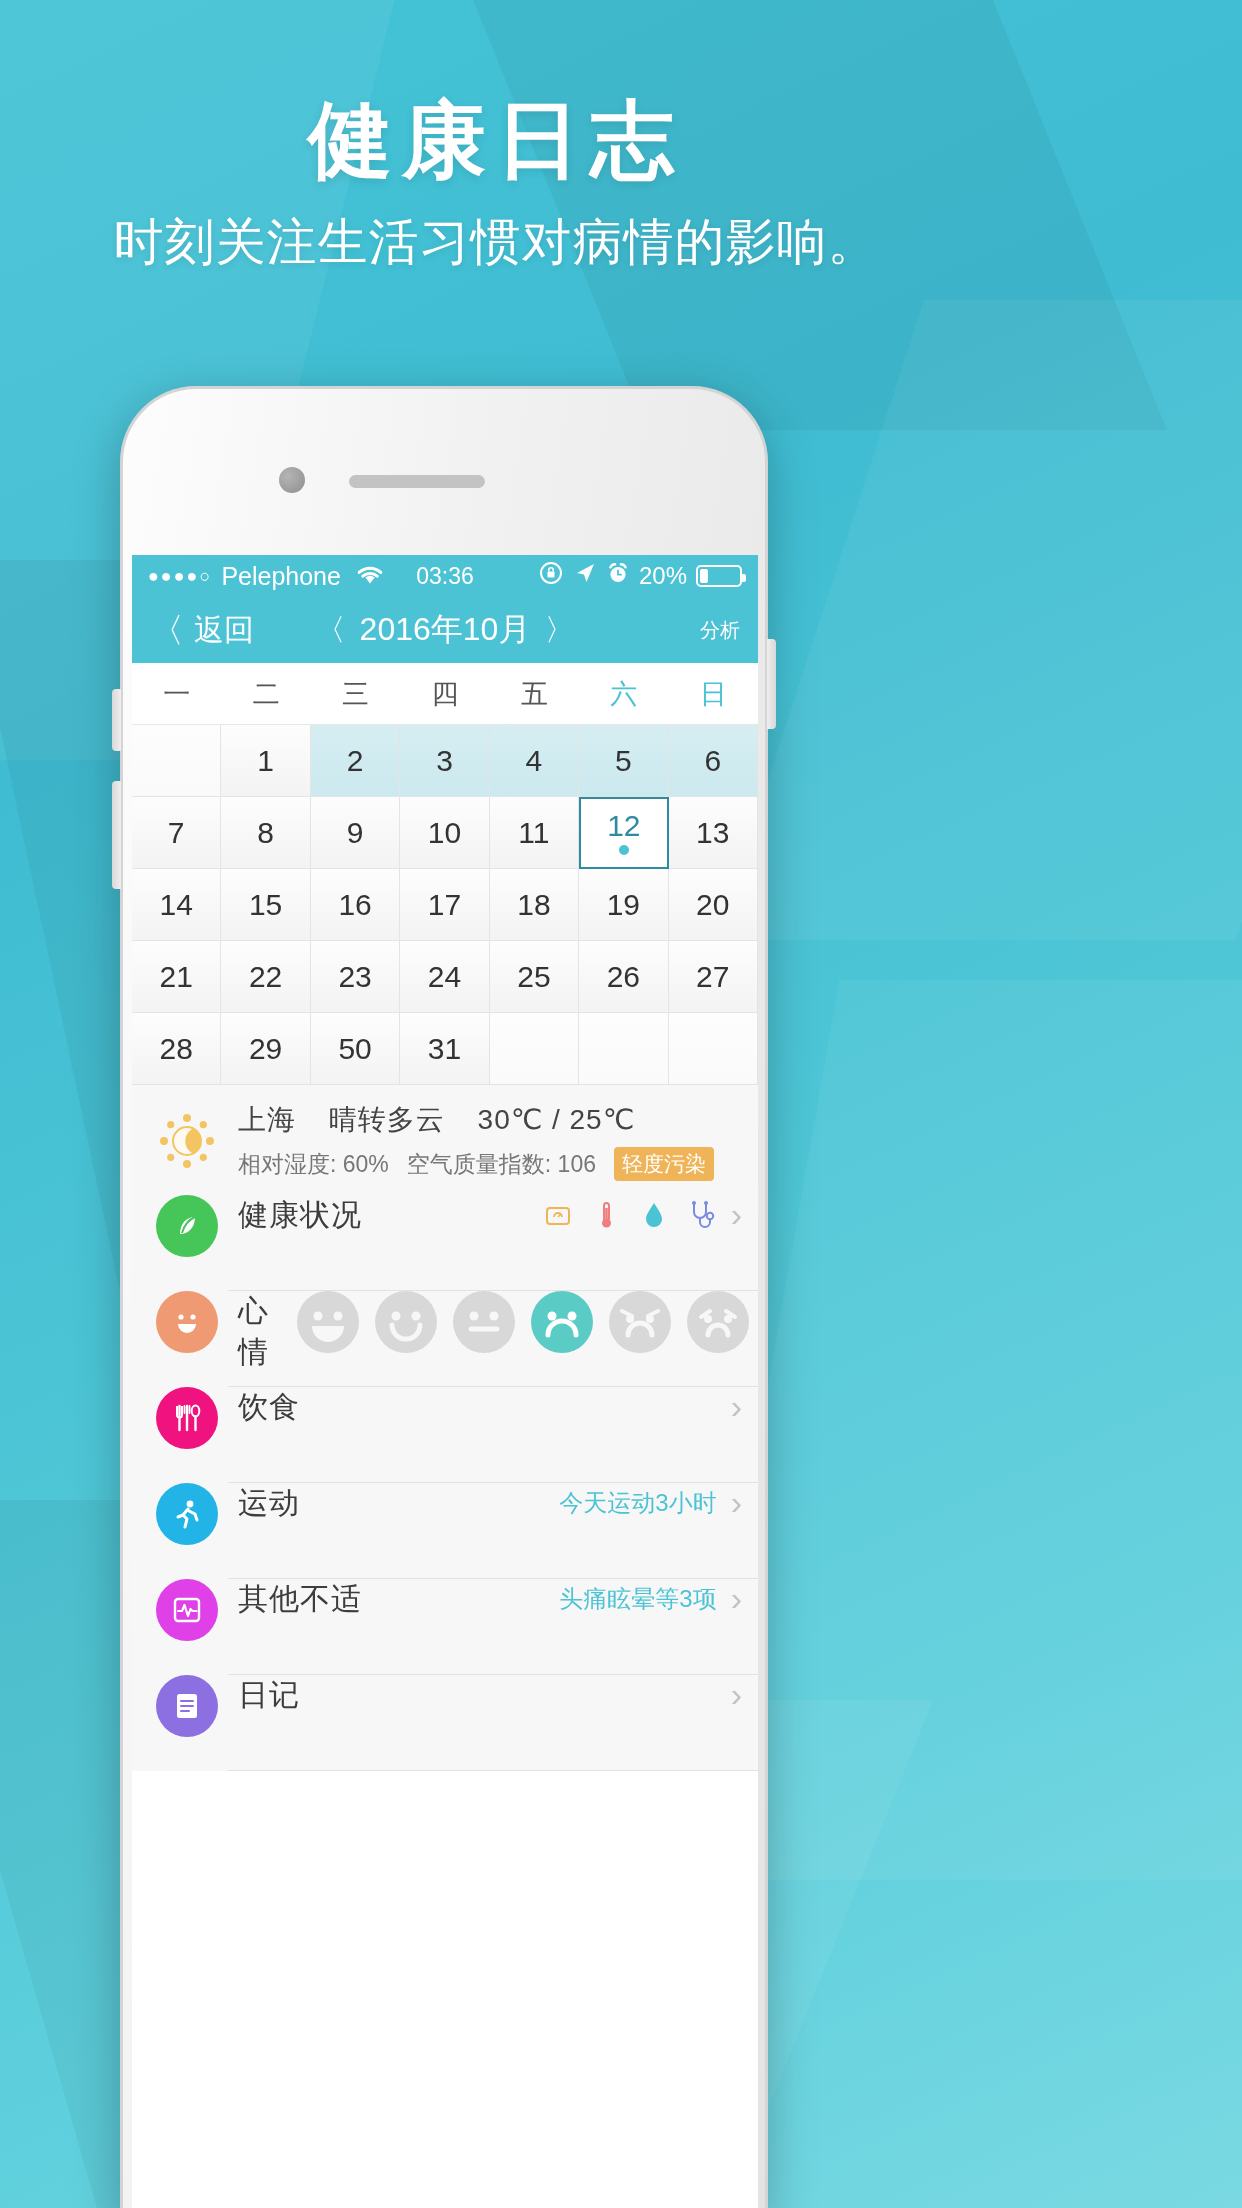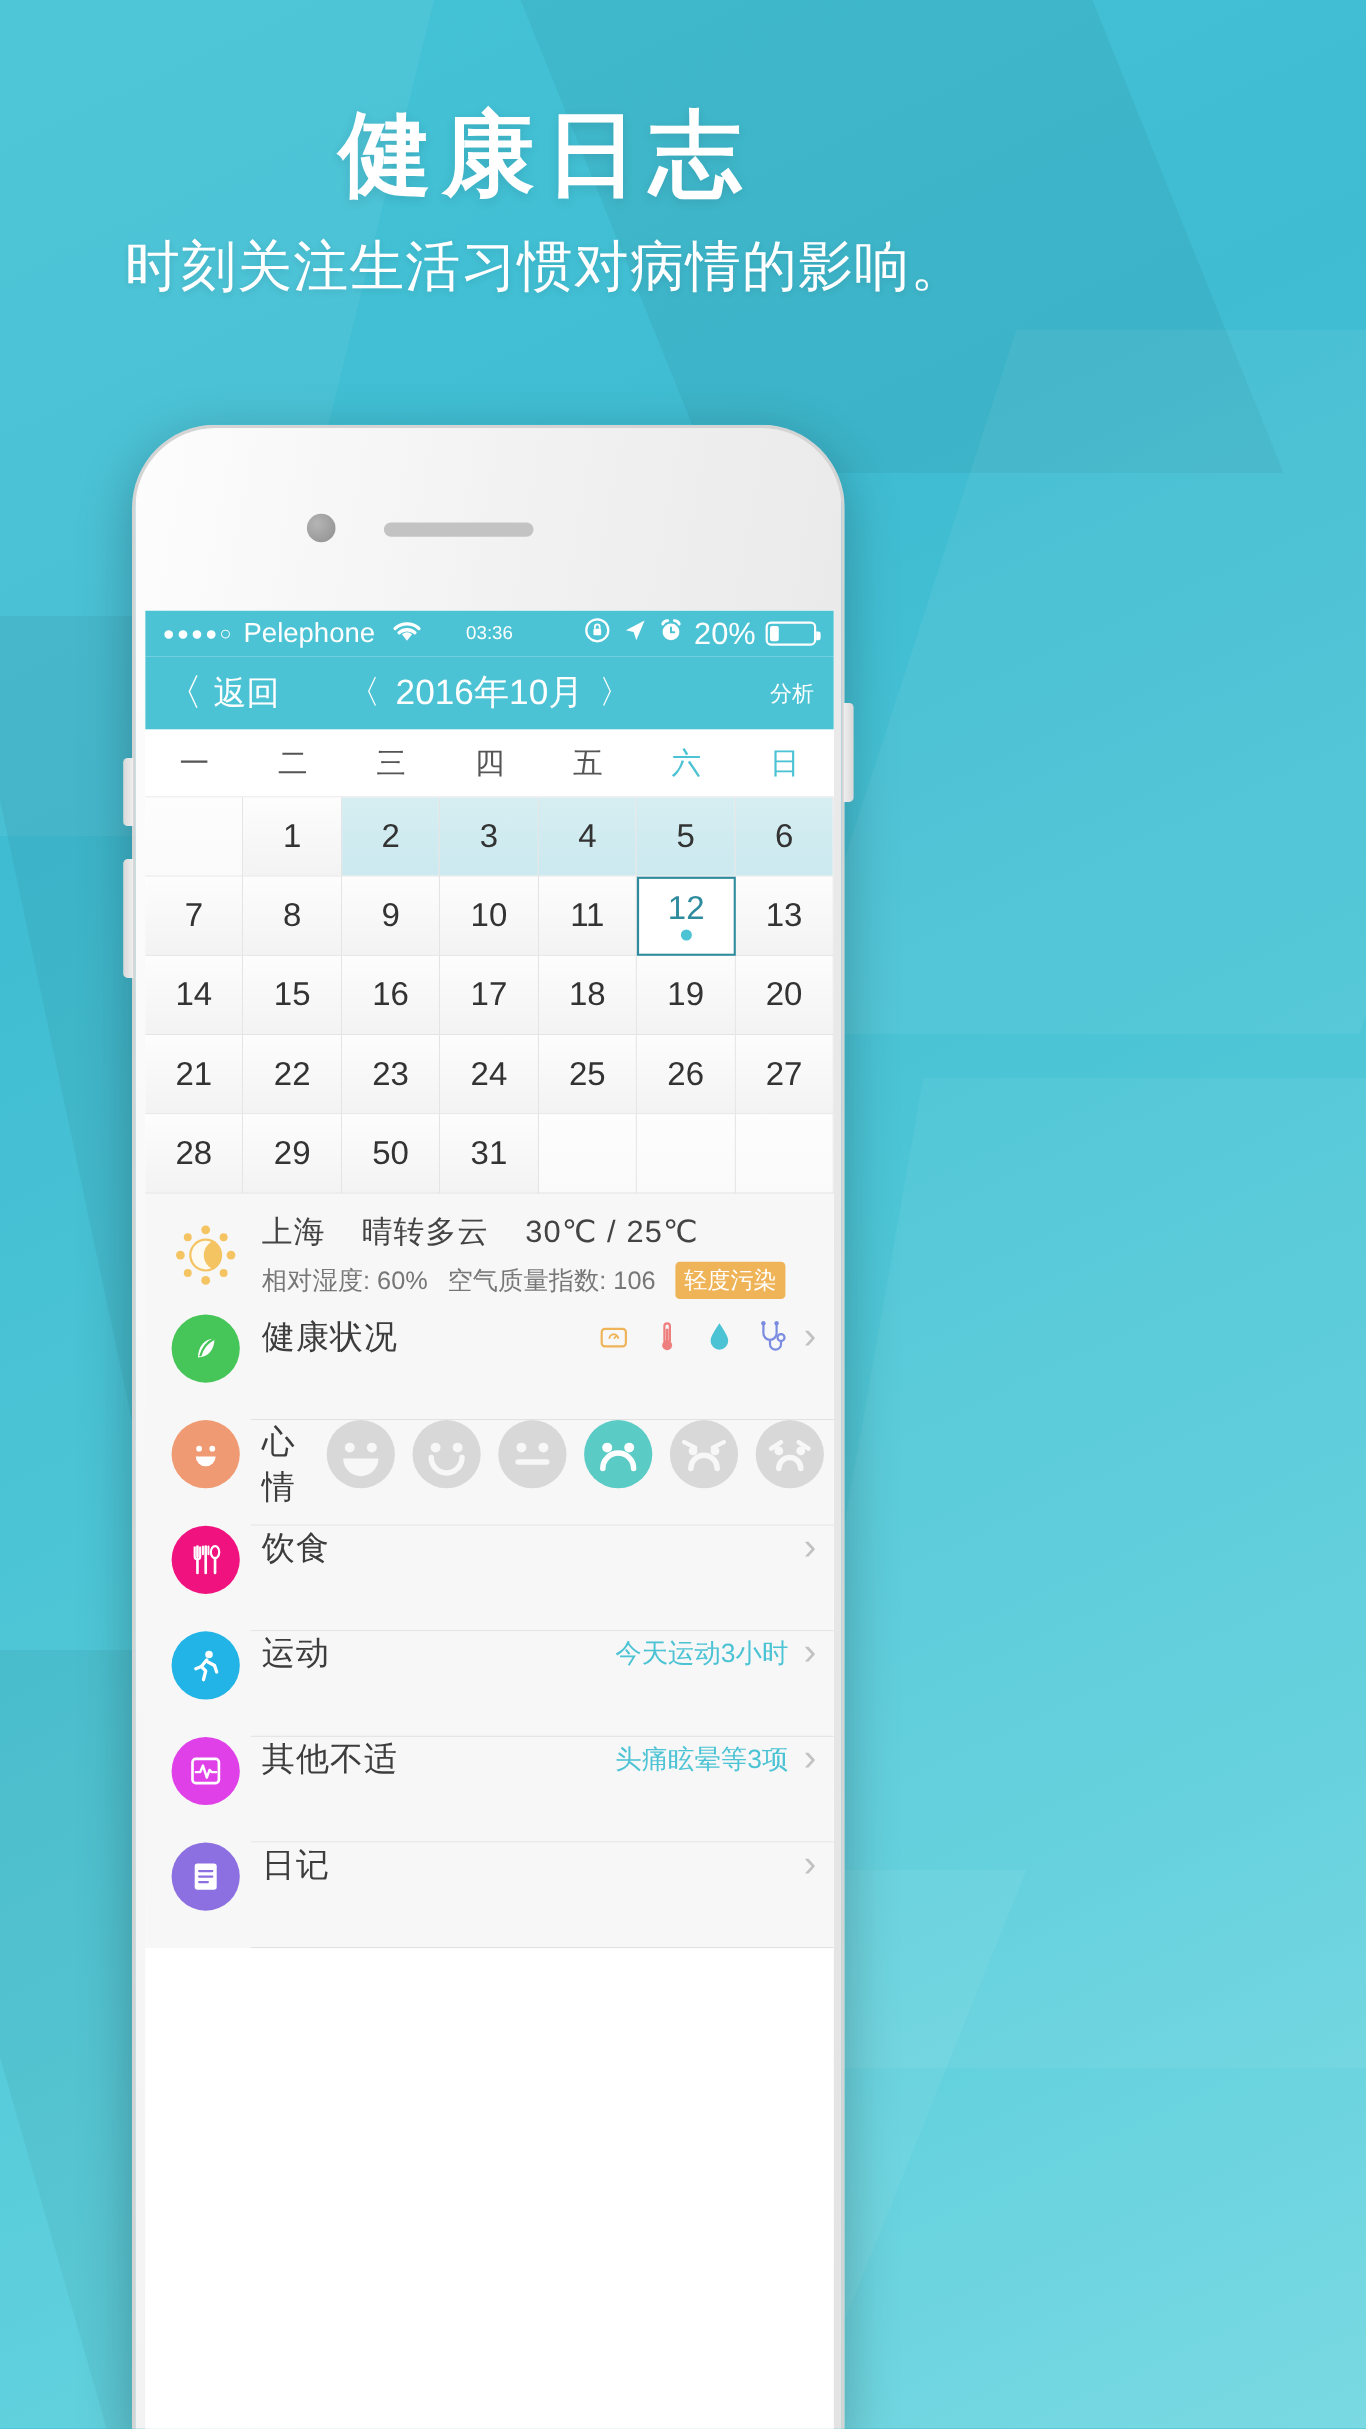--- a/index.html
+++ b/index.html
@@ -92,23 +92,23 @@
     height: 42px; background: #4cc3d4; color: #fff;
     display: flex; align-items: center; padding: 0 16px;
     font-size: 25px; position: relative;
   }
   .sb-left { display: flex; align-items: center; gap: 9px; }
   .dots { letter-spacing: 2px; font-size: 18px; line-height: 1; }
   .carrier { font-size: 25px; }
   .wifi-ico { margin-left: 6px; display:inline-block; }
   .sb-center {
     position: absolute; left: 0; right: 0; text-align: center;
-    font-size: 17px; pointer-events: none;
-  }
-  .sb-right { margin-left: auto; display: flex; align-items: center; gap: 9px; font-size: 28px; z-index:2;}
+    font-size: 23px; pointer-events: none;
+  }
+  .sb-right { margin-left: auto; display: flex; align-items: center; gap: 9px; font-size: 24px; z-index:2;}
   .batt {
     width: 46px; height: 22px; border: 2px solid #fff; border-radius: 5px;
     position: relative; display: inline-block;
   }
   .batt::after {
     content: ""; position: absolute; right: -6px; top: 7px;
     width: 4px; height: 8px; background: #fff; border-radius: 0 2px 2px 0;
   }
   .batt .fill { position: absolute; left: 2px; top: 2px; bottom: 2px; width: 20%; background: #fff; border-radius: 2px;}
 

